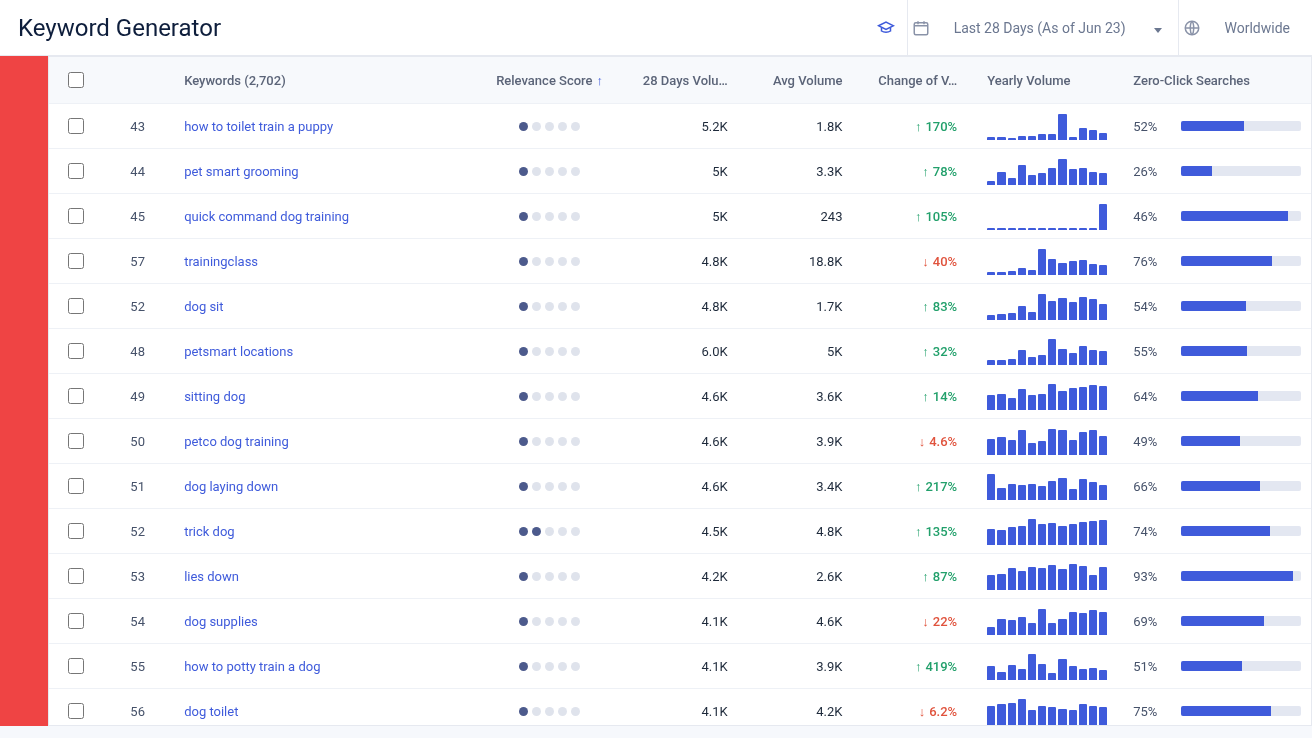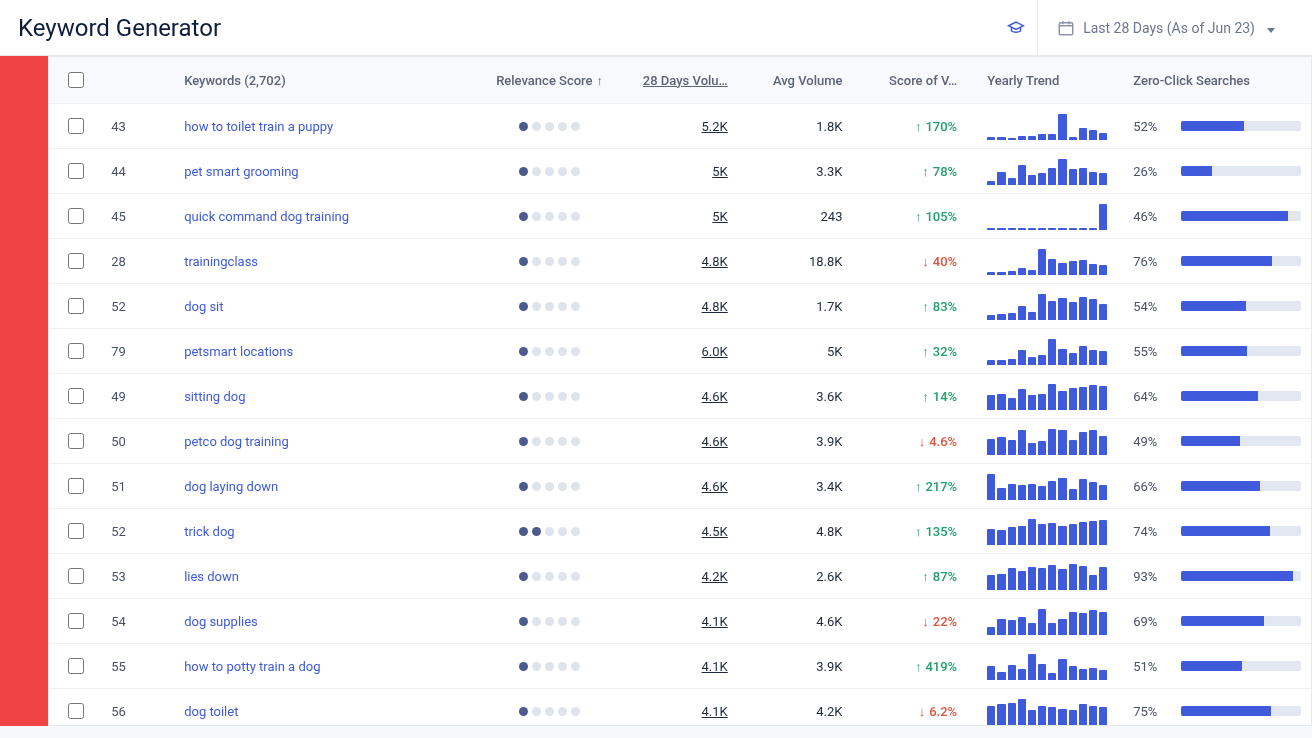--- a/index.html
+++ b/index.html
@@ -2,36 +2,36 @@
 <html><head>
 <meta charset="utf-8">
 <style>
   * { box-sizing: border-box; }
   html, body { margin:0; padding:0; font-family: -apple-system, BlinkMacSystemFont, "Segoe UI", Roboto, Arial, sans-serif; background:#f6f8fc; color:#1e2a3b; }
   .page { width:1312px; height:726px; position:relative; background:#ef4444; overflow:hidden; }
 
   .topbar { position:absolute; left:0; right:0; top:0; height:56px; background:#fff; display:flex; align-items:center; padding:0 18px; border-bottom:1px solid #e6e9f0; }
   .title { font-size:24px; font-weight:400; color:#0e1e3c; }
   .top-right { margin-left:auto; display:flex; align-items:center; gap:12px; }
-  .pill { display:flex; align-items:center; gap:8px; padding:6px 19px; border-left:1px solid #e6e9f0; height:56px; }
+  .pill { display:flex; align-items:center; gap:24px; padding:6px 4px; border-left:1px solid #e6e9f0; height:56px; }
   .pill, .pill * { color:#6b7790; font-size:14px; }
   .icon { width:18px; height:18px; display:inline-flex; align-items:center; justify-content:center; }
   .chev-down::after { content:""; border-left:4px solid transparent; border-right:4px solid transparent; border-top:5px solid #6b7790; display:inline-block; margin-left:4px; }
 
   .tablewrap { position:absolute; top:56px; left:48px; right:0; bottom:0; background:#fff; border:1px solid #e6e9f0; overflow:hidden; }
 
   table { border-collapse:collapse; width:100%; }
   th, td { border-bottom:1px solid #eef1f6; font-size:13px; }
   thead th { background:#f7f9fc; text-align:left; padding:12px 10px; color:#5b6478; font-weight:500; position:sticky; top:0; }
 
   th.col-check, td.col-check { width:50px; text-align:center; }
-  th.col-rank,  td.col-rank  { width:70px; color:#46526a; }
+  th.col-rank,  td.col-rank  { width:70px; text-align:center; color:#46526a; }
   th.col-kw,    td.col-kw    { width:290px; }
   th.col-rel,   td.col-rel   { width:140px; text-align:center; }
-  th.col-vol,   td.col-vol   { width:120px; text-align:right; padding-right:20px;text-decoration:underline; }
+  th.col-vol,   td.col-vol   { width:120px; text-align:right; padding-right:20px; }
   th.col-avg,   td.col-avg   { width:110px; text-align:right; padding-right:20px; }
   th.col-chg,   td.col-chg   { width:110px; text-align:right; padding-right:20px; }
   th.col-trend, td.col-trend { width:140px; }
   th.col-zc,    td.col-zc    { width:180px; }
 
   tbody tr { height:45px; }
   tbody td { padding:6px 10px; vertical-align:middle; }
 
   input[type=checkbox] { width:16px; height:16px; accent-color:#3f5bdb; cursor:pointer; }
 
@@ -75,37 +75,46 @@
     <div class="pill">
       <span class="icon">
         <svg width="18" height="18" viewBox="0 0 24 24" fill="none" stroke="#8a93a8" stroke-width="2">
               <rect x="3" y="5" width="18" height="16" rx="2"></rect>
               <path d="M3 9h18M8 3v4M16 3v4"></path>
             </svg>
       </span>
       <span>Last 28 Days (As of Jun 23)</span>
       <span class="chev-down"></span>
     </div>
+    <div class="pill">
+      <span class="icon">
+        <svg width="18" height="18" viewBox="0 0 24 24" fill="none" stroke="#8a93a8" stroke-width="2">
+              <circle cx="12" cy="12" r="9"></circle>
+              <path d="M3 12h18M12 3c3 3 3 15 0 18M12 3c-3 3-3 15 0 18"></path>
+            </svg>
+      </span>
+      <span>Worldwide</span>
+    </div>
   </div>
 </div>
 
 <div class="tablewrap">
   <table>
     <thead>
       <tr>
         <th class="col-check"><input type="checkbox" style=""></th>
         <th class="col-rank"></th>
         <th class="col-kw"><span>Keywords (2,702)</span></th>
         <th class="col-rel">
           <span>Relevance Score</span><span class="sort-up">↑</span>
         </th>
         <th class="col-vol"><span>28 Days Volu…</span></th>
         <th class="col-avg"><span>Avg Volume</span></th>
-        <th class="col-chg"><span>Score of V…</span></th>
-        <th class="col-trend"><span>Yearly Trend</span></th>
+        <th class="col-chg"><span>Change of V…</span></th>
+        <th class="col-trend"><span>Yearly Volume</span></th>
         <th class="col-zc"><span>Zero-Click Searches</span></th>
       </tr>
     </thead>
     <tbody id="rows">
 
     <tr>
             <td class="col-check"><input type="checkbox" style=""></td>
             <td class="col-rank">43</td>
             <td class="col-kw"><a href="#" class="kw-link">how to toilet train a puppy</a></td>
             <td class="col-rel"><span class="dots">
@@ -216,21 +225,21 @@
               <div class="zc">
                 <span class="zc-label">46%</span>
                 <div class="zc-bar">
                   <div class="zc-fill" style="width: 89%;"></div>
                 </div>
               </div>
             </td>
           </tr>
           <tr>
             <td class="col-check"><input type="checkbox" style=""></td>
-            <td class="col-rank">28</td>
+            <td class="col-rank">57</td>
             <td class="col-kw"><a href="#" class="kw-link">trainingclass</a></td>
             <td class="col-rel"><span class="dots">
                 <span class="dot on"></span>
                 <span class="dot"></span>
                 <span class="dot"></span>
                 <span class="dot"></span>
                 <span class="dot"></span>
               </span></td>
             <td class="col-vol">4.8K</td>
             <td class="col-avg">18.8K</td>
@@ -294,21 +303,21 @@
               <div class="zc">
                 <span class="zc-label">54%</span>
                 <div class="zc-bar">
                   <div class="zc-fill" style="width: 54%;"></div>
                 </div>
               </div>
             </td>
           </tr>
           <tr>
             <td class="col-check"><input type="checkbox" style=""></td>
-            <td class="col-rank">79</td>
+            <td class="col-rank">48</td>
             <td class="col-kw"><a href="#" class="kw-link">petsmart locations</a></td>
             <td class="col-rel"><span class="dots">
                 <span class="dot on"></span>
                 <span class="dot"></span>
                 <span class="dot"></span>
                 <span class="dot"></span>
                 <span class="dot"></span>
               </span></td>
             <td class="col-vol">6.0K</td>
             <td class="col-avg">5K</td>

